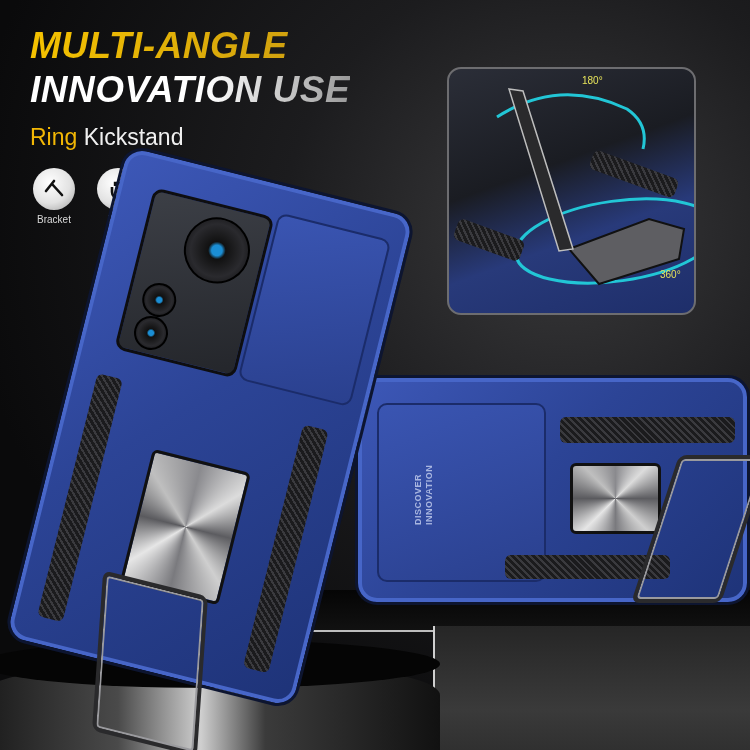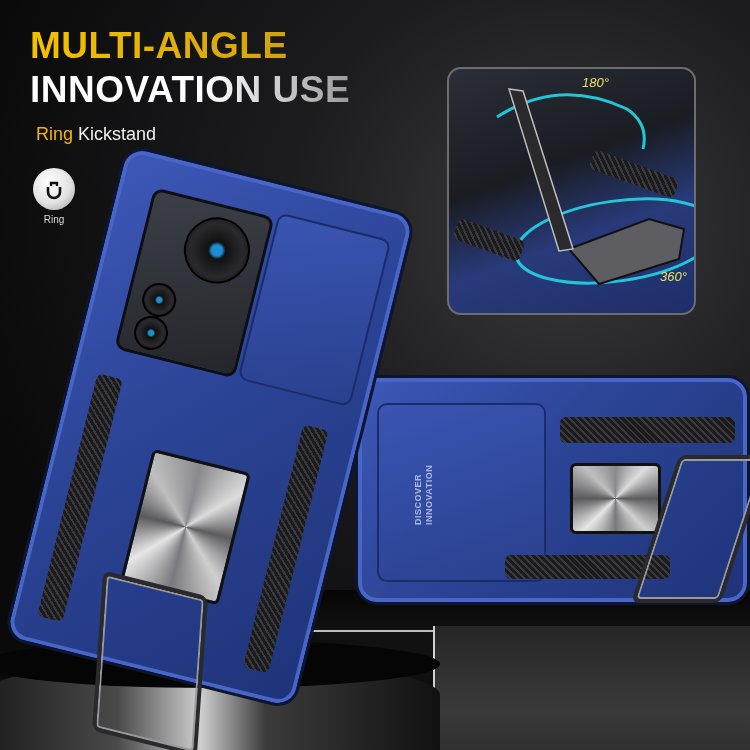--- a/index.html
+++ b/index.html
@@ -4,44 +4,44 @@
 <style>
   html, body { margin: 0; padding: 0; }
   body { width: 750px; height: 750px; overflow: hidden; background: #0b0b0c; }
   .stage {
     position: relative; width: 750px; height: 750px; overflow: hidden;
     background: radial-gradient(ellipse at 75% 30%, #3a3a3c 0%, #1c1c1e 35%, #0a0a0b 75%);
     font-family: "Liberation Sans", sans-serif;
   }
   
   .headline { position: absolute; left: 30px; top: 24px; }
-  .h1 { font-weight: 700; font-size: 37px; line-height: 44px; letter-spacing: 0.5px; }
+  .h1 { font-weight: 700; font-size: 37px; line-height: 44px; letter-spacing: 0.5px; font-style: italic; }
   .h1.yellow { color: #f2b705; background: linear-gradient(90deg,#f5c200,#c99a12); -webkit-background-clip: text; background-clip: text; color: transparent; }
   .h1.white { background: linear-gradient(90deg,#ffffff 55%,#9a9a9a); -webkit-background-clip: text; background-clip: text; color: transparent; }
-  .sub { margin-top: 12px; font-size: 18px; margin-left: 6px; }
+  .sub { margin-top: 12px; font-size: 23px; }
   .sub .y { color: #f2b705; }
   .sub .w { color: #f0f0f0; }
 
   
   .features { position: absolute; left: 31px; top: 168px; display: flex; gap: 18px; }
   .feat { width: 46px; display: flex; flex-direction: column; align-items: center; }
   .feat .circle {
     width: 42px; height: 42px; border-radius: 50%;
     background: radial-gradient(circle at 40% 35%, #ffffff 0%, #e2e2e2 55%, #9c9c9c 100%);
     display: flex; align-items: center; justify-content: center;
   }
   .feat .label { margin-top: 4px; font-size: 10px; color: #d9d9d9; white-space: nowrap; }
 
   
   .inset {
     position: absolute; left: 447px; top: 67px; width: 245px; height: 244px;
     border-radius: 14px; border: 2px solid #6d6d70; overflow: hidden;
     background: linear-gradient(160deg, #2b2e38 0%, #1a1c22 40%, #283a7a 65%, #1e2e6a 100%);
   }
-  .inset .deg { position: absolute; font-size: 13px; color: #e6e35a; font-style: italic; }
+  .inset .deg { position: absolute; font-size: 10px; color: #e6e35a; }
 
   
   .ped-left {
     position: absolute; left: -20px; top: 660px; width: 460px; height: 140px;
     border-radius: 50% 50% 0 0 / 25% 25% 0 0;
     background: linear-gradient(90deg, #1a1a1a 0%, #4a4a4a 30%, #cfcfcf 48%, #3b3b3b 62%, #111 100%);
   }
   .ped-left-top {
     position: absolute; left: -20px; top: 640px; width: 460px; height: 48px; border-radius: 50%;
     background: #050505;
@@ -105,20 +105,28 @@
     <div class="sub">
       <span class="y">Ring</span>
       <span class="w">Kickstand</span>
     </div>
   </div>
 
   <div class="features">
     <div class="feat">
       <div class="circle">
         <svg width="24" height="24" viewBox="0 0 24 24">
+            <path d="M12 4 L4 14 M10 7 L20 18" stroke="#111" stroke-width="2.6" fill="none" stroke-linecap="round"></path>
+          </svg>
+      </div>
+      <div class="label">Bracket</div>
+    </div>
+    <div class="feat">
+      <div class="circle">
+        <svg width="24" height="24" viewBox="0 0 24 24">
             <path d="M6 10 V15 A6 6 0 0 0 18 15 V10" stroke="#111" stroke-width="2.6" fill="none"></path>
             <path d="M9 9 V6 H15 V9" stroke="#111" stroke-width="2.4" fill="none"></path>
           </svg>
       </div>
       <div class="label">Ring</div>
     </div>
   </div>
 
   <div class="inset">
     <svg width="245" height="244" style="position:absolute;left:0;top:0">

